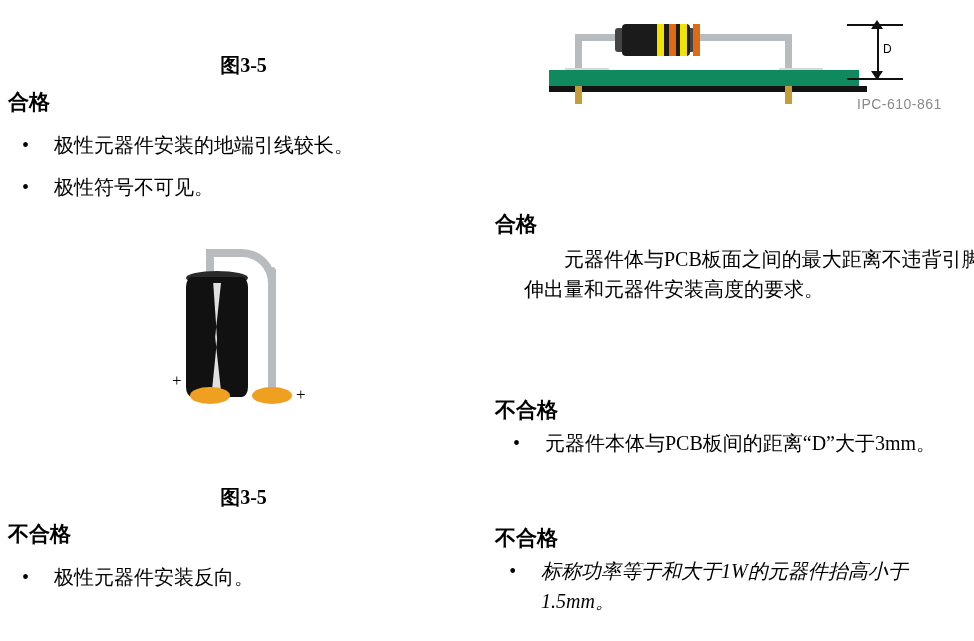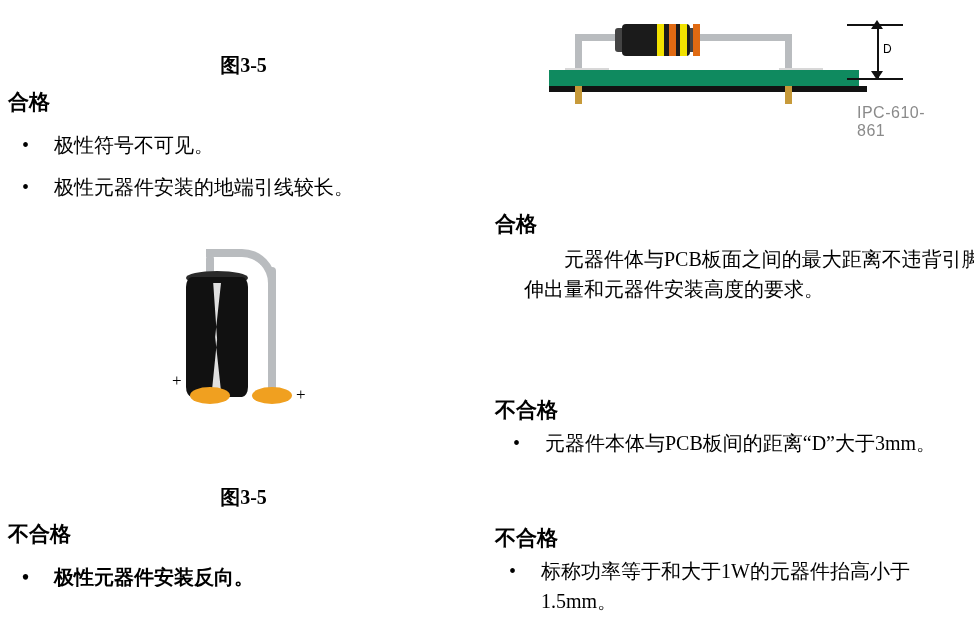--- a/index.html
+++ b/index.html
@@ -313,61 +313,61 @@
   .dim-label {
     position: absolute;
     left: 366px;
     top: 34px;
     font-size: 12px;
     font-family: "Liberation Sans", sans-serif;
   }
   .ipc-credit {
     position: absolute;
     left: 340px;
-    top: 96px;
-    font-size: 16px;
+    top: 88px;
+    font-size: 14px;
     color: #8a8a8a;
     font-family: "Liberation Sans", sans-serif;
     letter-spacing: 0.5px;
   }
 </style>
 </head>
 <body>
 
 <div class="page">
 
   <div class="col-left">
 
     <div class="fig-caption" style="position:absolute; left:0; top:52px; width:487px;">图3-5</div>
 
     <div class="heading-cn" style="position:absolute; left:8px; top:88px;">合格</div>
 
     <ul class="bullet-list" style="position:absolute; left:8px; top:130px; width:470px;">
+      <li class="bullet-item">极性元器件安装的地端引线较长。</li>
       <li class="bullet-item">极性符号不可见。</li>
-      <li class="bullet-item">极性元器件安装的地端引线较长。</li>
     </ul>
 
     <div class="cap-illus">
       <div class="cap-lead-bend"></div>
       <div class="cap-lead-left"></div>
       <div class="cap-lead-right"></div>
       <div class="cap-top"></div>
       <div class="cap-body"></div>
       <div class="cap-stripe"></div>
       <div class="solder s1"></div>
       <div class="solder s2"></div>
       <div class="plus-mark plus-left">+</div>
       <div class="plus-mark plus-right">+</div>
     </div>
 
     <div class="fig-caption" style="position:absolute; left:0; top:484px; width:487px;">图3-5</div>
 
     <div class="heading-cn" style="position:absolute; left:8px; top:520px;">不合格</div>
 
-    <ul class="bullet-list" style="position:absolute; left:8px; top:562px; width:470px;font-weight:bold;">
+    <ul class="bullet-list" style="position:absolute; left:8px; top:562px; width:470px;">
       <li class="bullet-item">极性元器件安装反向。</li>
     </ul>
   </div>
 
   <div class="col-right">
 
     <div class="pcb-illus">
       <div class="res-lead-l"></div>
       <div class="res-lead-l-down"></div>
       <div class="res-lead-r"></div>
@@ -403,18 +403,18 @@
     <div class="para indent" style="position:absolute; left:8px; top:244px; width:468px;margin-left:29px;">元器件体与PCB板面之间的最大距离不违背引脚伸出量和元器件安装高度的要求。</div>
 
     <div class="heading-cn" style="position:absolute; left:8px; top:396px;">不合格</div>
 
     <ul class="bullet-list" style="position:absolute; left:12px; top:428px; width:478px;">
       <li class="bullet-item">元器件本体与PCB板间的距离“D”大于3mm。</li>
     </ul>
 
     <div class="heading-cn" style="position:absolute; left:8px; top:524px;">不合格</div>
 
-    <ul class="bullet-list" style="position:absolute; left:8px; top:556px; width:478px;">
+    <ul class="bullet-list" style="position:absolute; left:8px; top:556px; width:478px;font-style:italic;">
       <li class="bullet-item">标称功率等于和大于1W的元器件抬高小于1.5mm。</li>
     </ul>
   </div>
 
 </div>
 
 </body></html>

